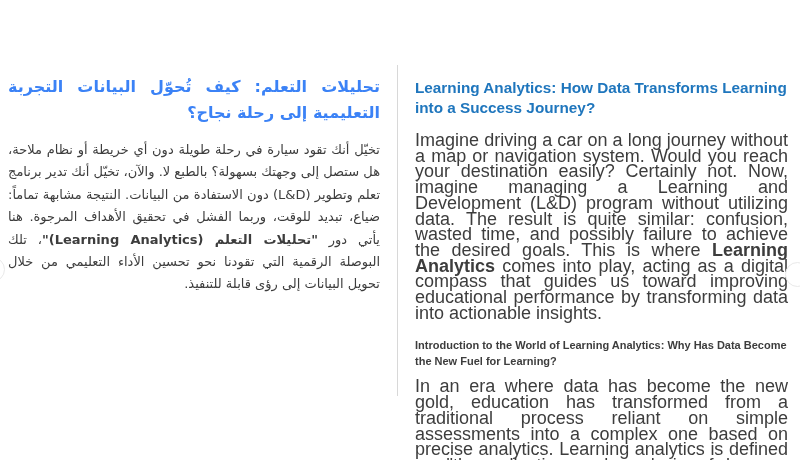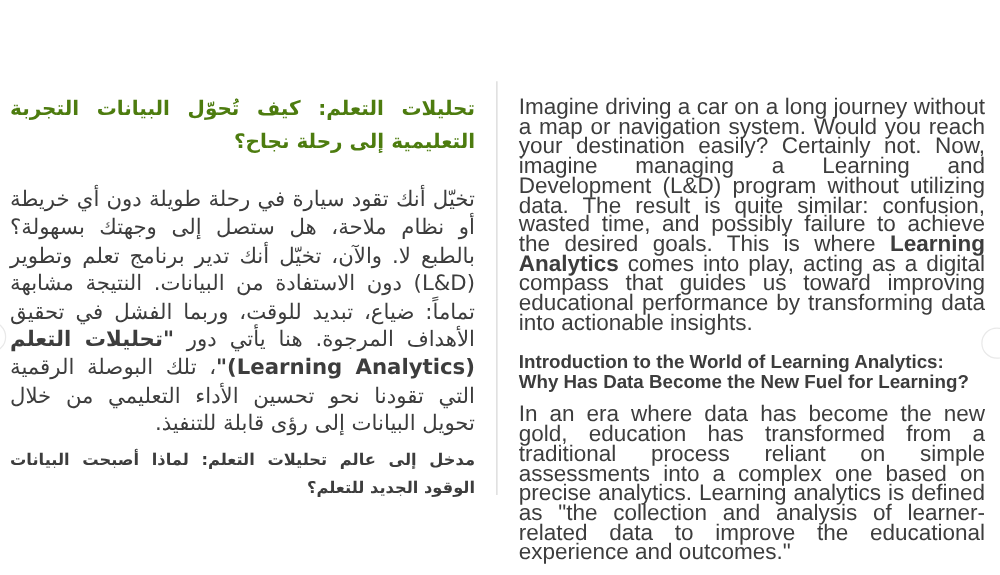--- a/index.html
+++ b/index.html
@@ -16,30 +16,30 @@
   .col-ar {
     position: absolute;
     left: 8px;
     top: 74px;
     width: 372px;
     direction: rtl;
     font-family: "DejaVu Sans", sans-serif;
     color: #3d3d3d;
   }
   .col-ar .title {
-    margin: 0 0 23px 0;
+    margin: 0 0 13px 0;
     font-size: 16px;
     line-height: 26px;
     font-weight: 700;
-    color: #4d7c0f;
+    color: #3b82f6;
     text-align: justify;
   }
   .col-ar p {
     margin: 0 0 7px 0;
-    font-size: 17px;
+    font-size: 13px;
     line-height: 22.4px;
     text-align: justify;
   }
   .col-ar .subheading {
     margin: 0 0 7px 0;
     font-size: 13px;
     line-height: 22px;
     font-weight: 700;
     text-align: justify;
   }
@@ -71,21 +71,21 @@
     text-align: left;
   }
   .col-en p {
     margin: 0 0 16px 0;
     font-size: 18px;
     line-height: 15.7px;
     text-align: justify;
   }
   .col-en .subheading {
     margin: 0 0 10px 0;
-    font-size: 15px;
+    font-size: 11px;
     line-height: 16px;
     font-weight: 700;
     text-align: left;
   }
 
   strong { font-weight: 700; color: inherit; }
 
   
   .nav-circle {
     position: absolute;
@@ -103,27 +103,27 @@
 </head>
 <body>
 
 <div class="page">
 
   <div class="col-ar" dir="rtl" lang="ar">
     <h1 class="title">تحليلات التعلم: كيف تُحوّل البيانات التجربة التعليمية إلى رحلة نجاح؟</h1>
 
     <p><span>تخيّل أنك تقود سيارة في رحلة طويلة دون أي خريطة أو نظام ملاحة، هل ستصل إلى وجهتك بسهولة؟ بالطبع لا. والآن، تخيّل أنك تدير برنامج تعلم وتطوير (L&amp;D) دون الاستفادة من البيانات. النتيجة مشابهة تماماً: ضياع، تبديد للوقت، وربما الفشل في تحقيق الأهداف المرجوة. هنا يأتي دور </span><strong>"تحليلات التعلم (Learning Analytics)"</strong><span>، تلك البوصلة الرقمية التي تقودنا نحو تحسين الأداء التعليمي من خلال تحويل البيانات إلى رؤى قابلة للتنفيذ.</span></p>
 
-    <h2 class="subheading">مدخل إلى عالم تحليلات التعلم: لماذا أصبحت البيانات الوقود الجديد للتعلم؟</h2>
 
   </div>
 
   <div class="divider"></div>
 
   <div class="col-en" lang="en">
+    <h1 class="title">Learning Analytics: How Data Transforms Learning into a Success Journey?</h1>
 
     <p><span>Imagine driving a car on a long journey without a map or navigation system. Would you reach your destination easily? Certainly not. Now, imagine managing a Learning and Development (L&amp;D) program without utilizing data. The result is quite similar: confusion, wasted time, and possibly failure to achieve the desired goals. This is where </span><strong>Learning Analytics</strong><span> comes into play, acting as a digital compass that guides us toward improving educational performance by transforming data into actionable insights.</span></p>
 
     <h2 class="subheading">Introduction to the World of Learning Analytics: Why Has Data Become the New Fuel for Learning?</h2>
 
     <p>In an era where data has become the new gold, education has transformed from a traditional process reliant on simple assessments into a complex one based on precise analytics. Learning analytics is defined as "the collection and analysis of learner-related data to improve the educational experience and outcomes."</p>
   </div>
 
   <div class="nav-circle nav-prev"></div>
   <div class="nav-circle nav-next"></div>

